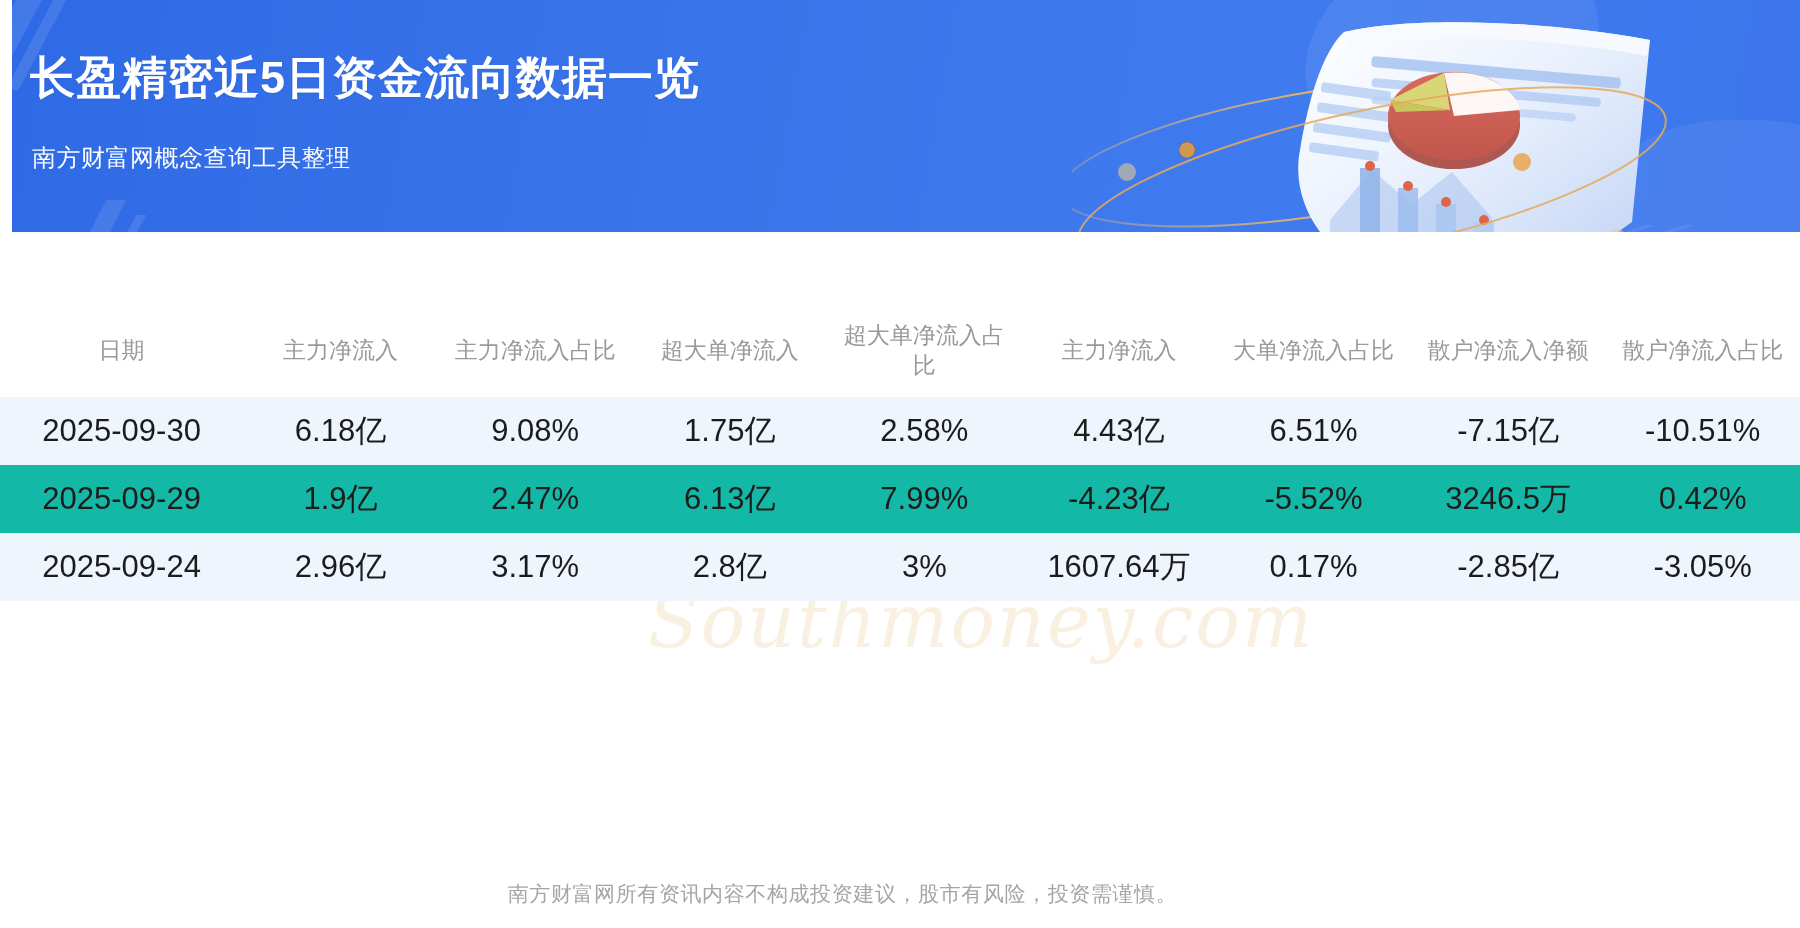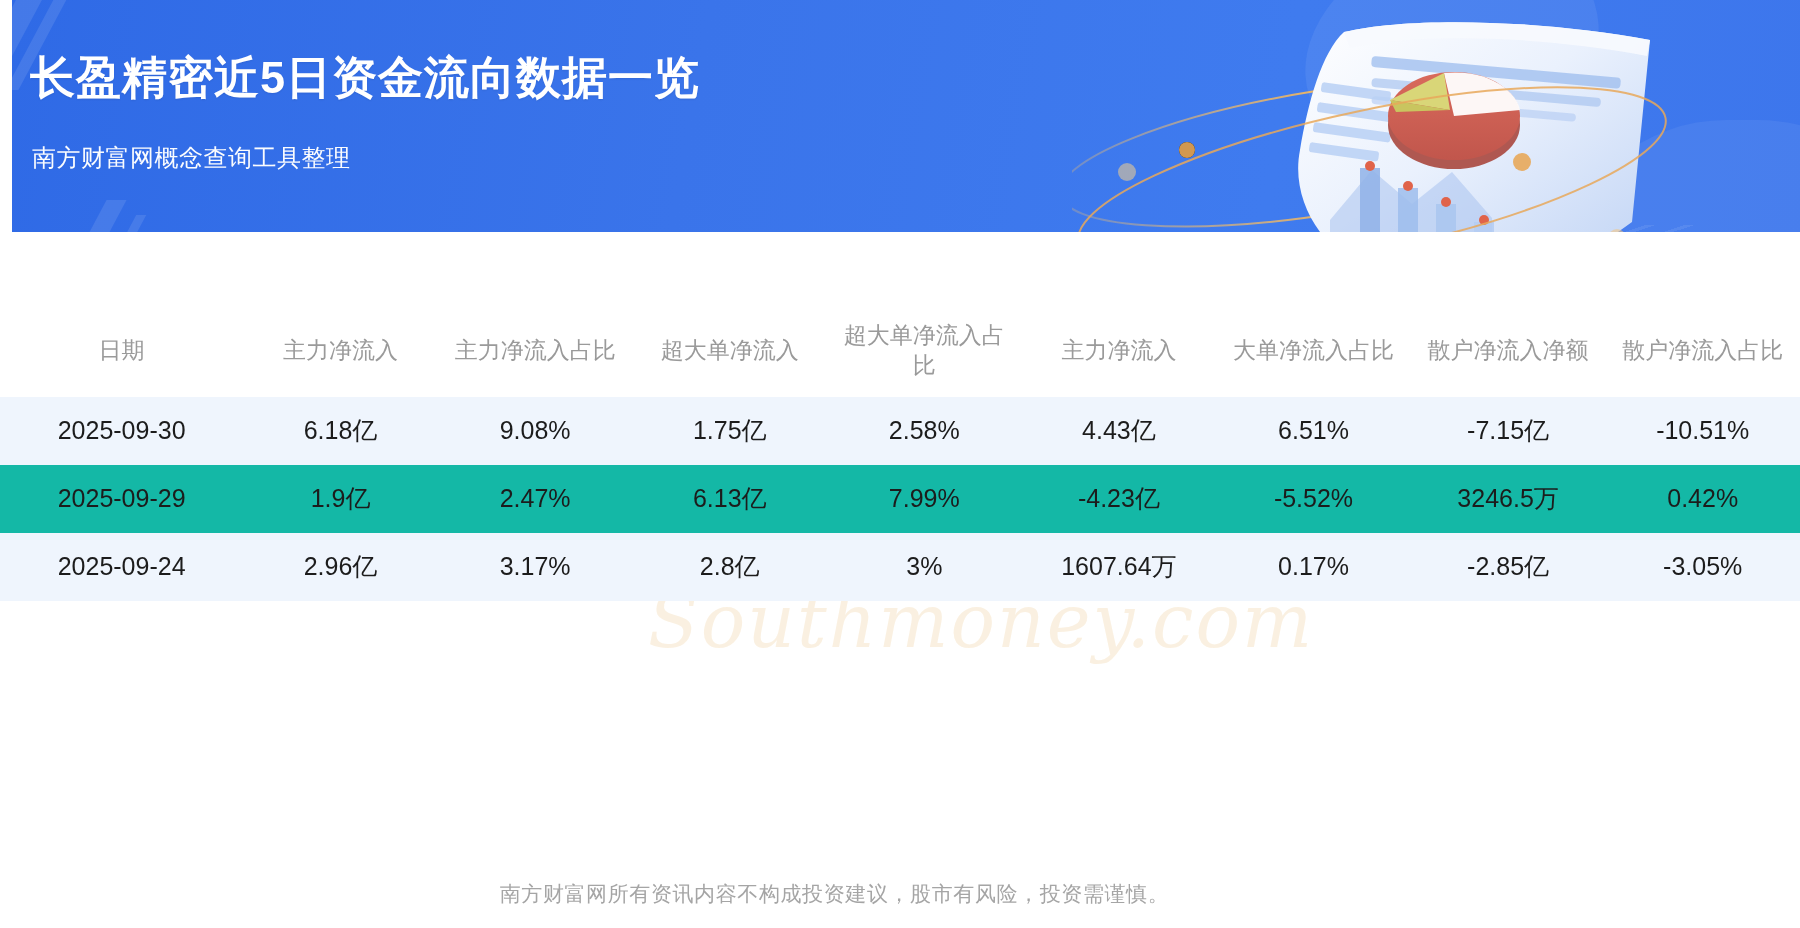--- a/index.html
+++ b/index.html
@@ -51,21 +51,21 @@
 
   
   .table-wrap{position:absolute;left:0;top:306px;width:1800px;}
   table.fund{width:1800px;border-collapse:collapse;table-layout:fixed;}
   table.fund th{
     font-weight:normal;color:#9a9a9a;font-size:23px;line-height:1.32;
     padding:14px 6px 16px 6px;text-align:center;vertical-align:middle;
     background:#ffffff;height:88px;box-sizing:border-box;
   }
   table.fund td{
-    color:#1c1c1c;font-size:25px;text-align:center;vertical-align:middle;
+    color:#1c1c1c;font-size:31px;text-align:center;vertical-align:middle;
     height:68px;padding:0 4px;white-space:nowrap;
   }
   table.fund tbody tr.odd td{background:#eff5fd;}
   table.fund tbody tr.even td{background:#14b8a6;}
   col.c0{width:200px;}
   col.cn{width:160px;}
 
   
   .watermark{
     position:absolute;left:0;top:0;width:1800px;height:928px;
@@ -79,21 +79,21 @@
   }
   .wm-en{
     position:absolute;left:648px;top:578px;
     font-family:"DejaVu Serif","Liberation Serif",serif;
     font-style:italic;font-size:74px;color:#faf0e0;letter-spacing:2px;
     white-space:nowrap;opacity:.95;
   }
 
   
   .footer{
-    position:absolute;left:0;top:880px;width:1669px;text-align:center;
+    position:absolute;left:8px;top:880px;width:1669px;text-align:center;
     font-size:21px;color:#a5a5a5;letter-spacing:.6px;
   }
 </style>
 </head>
 <body>
 
 <div class="page">
 
   <div class="banner">
     <div class="bn-deco bn-blob1"></div>

